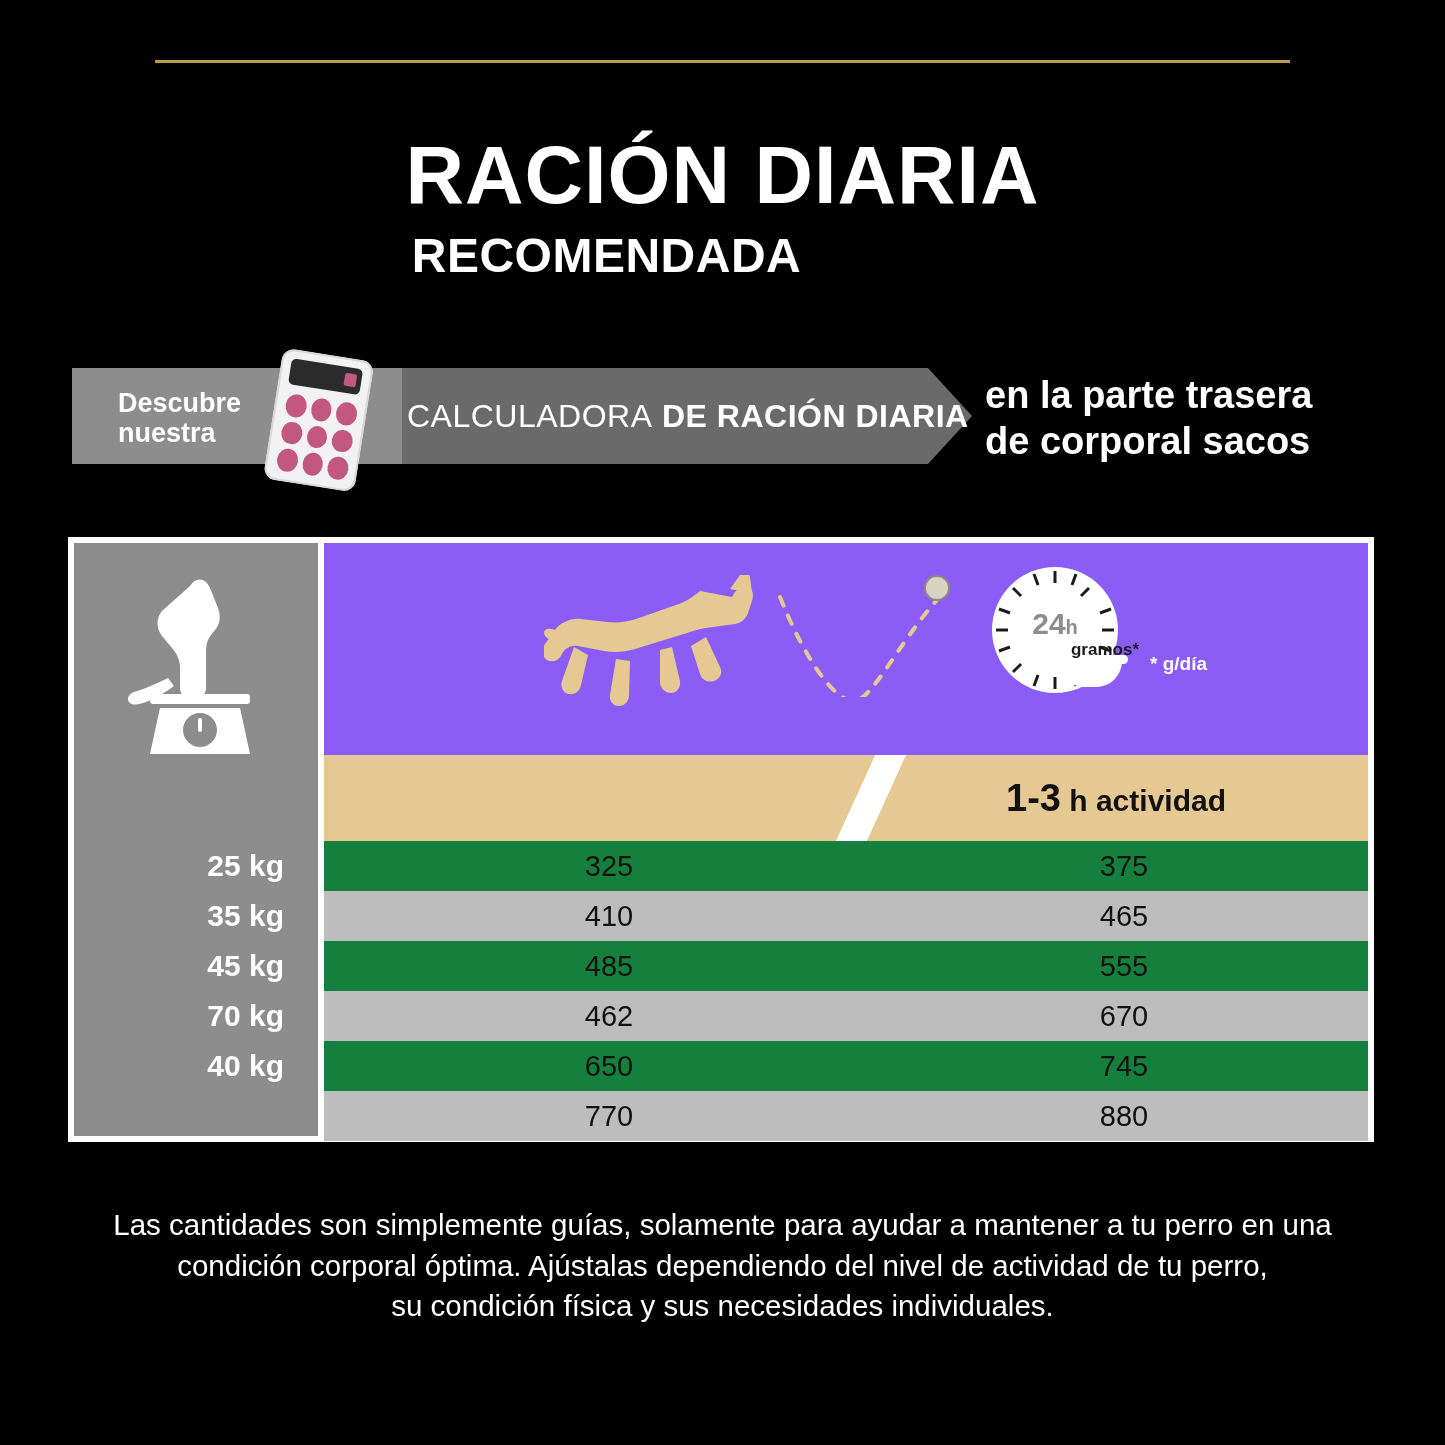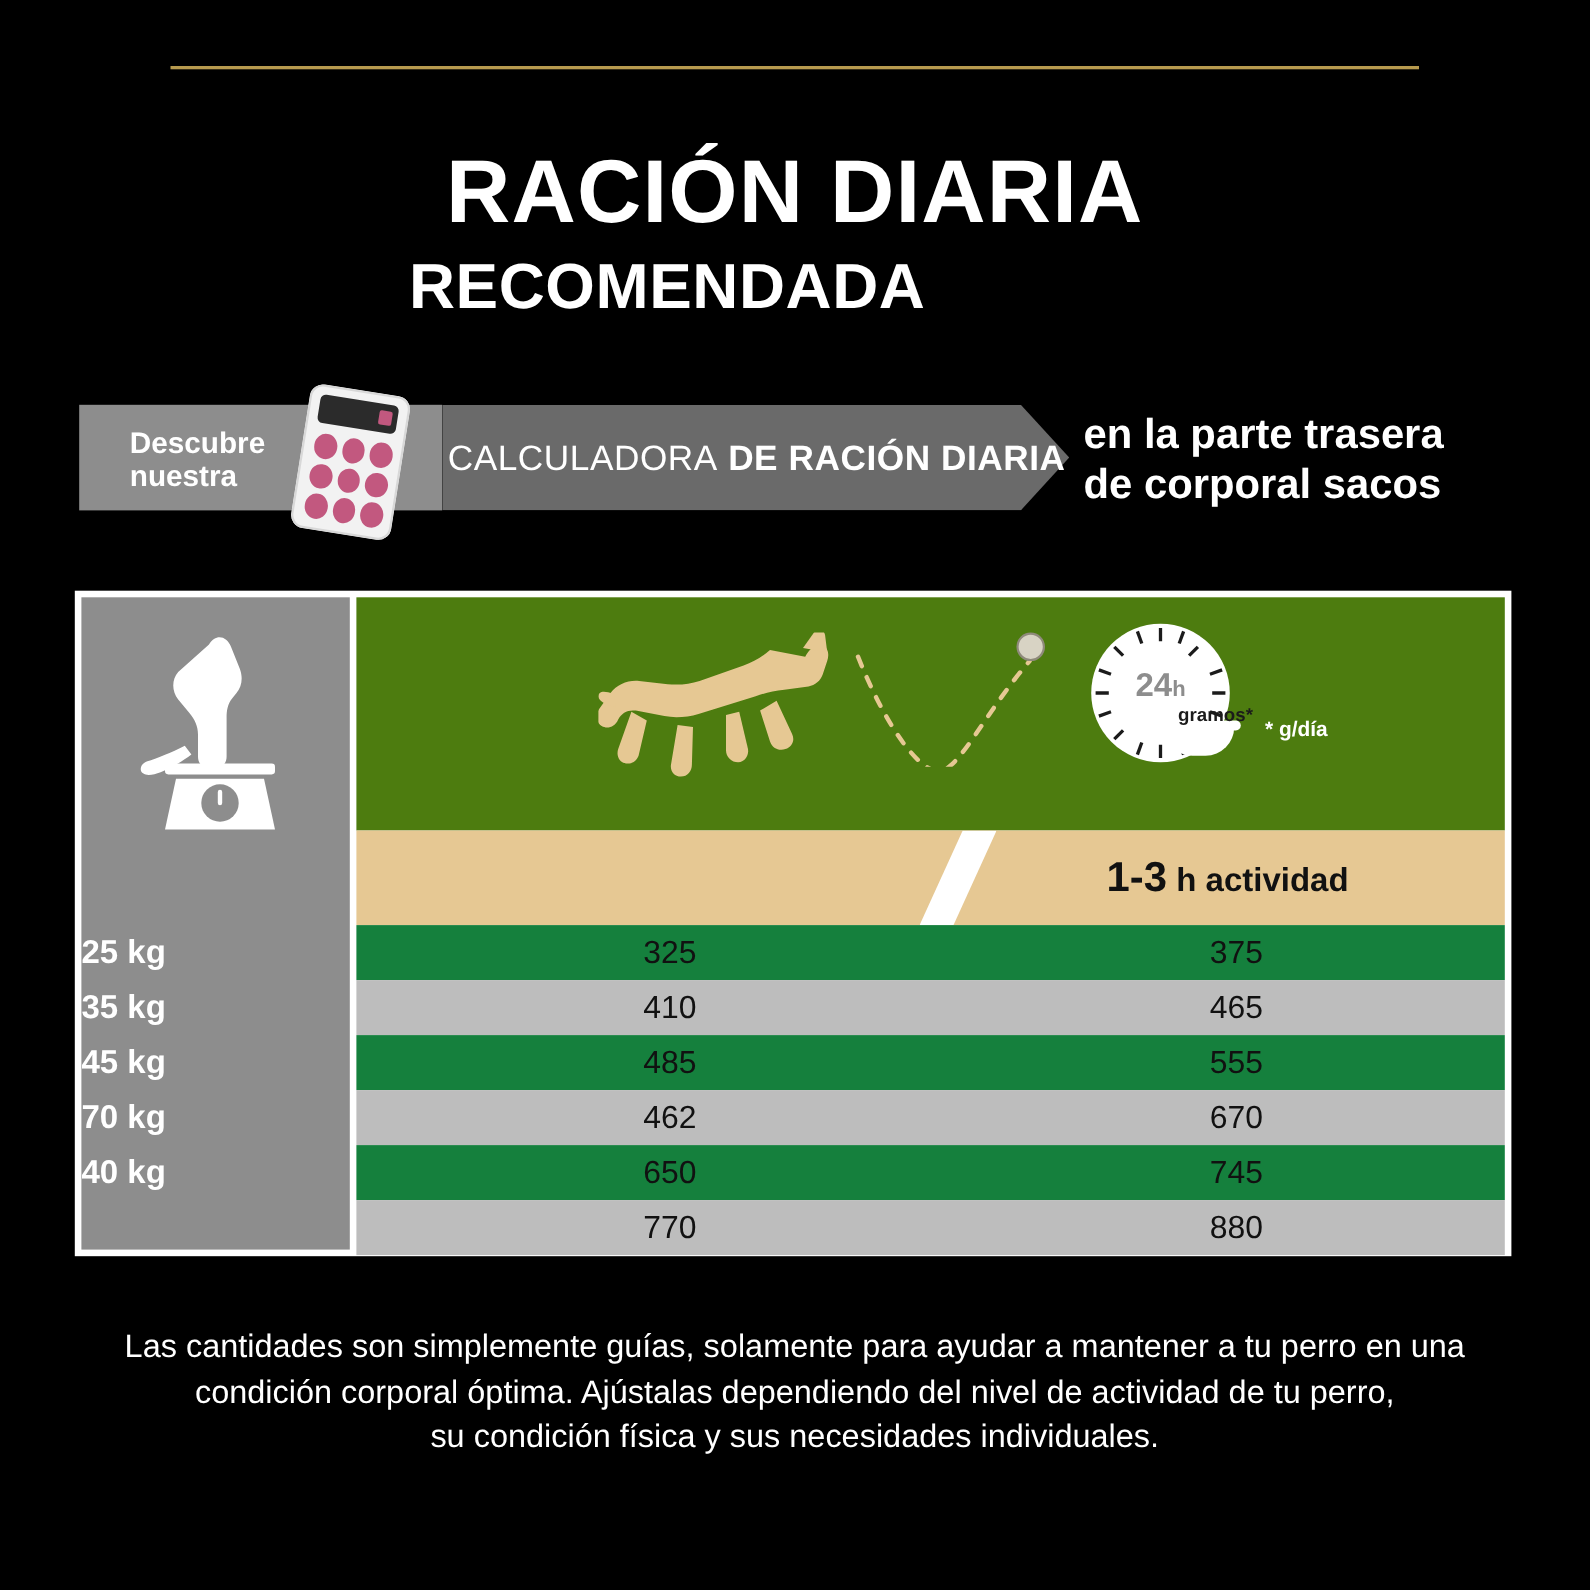--- a/index.html
+++ b/index.html
@@ -37,21 +37,21 @@
     font-weight: bold;
     letter-spacing: 1px;
     line-height: 1;
   }
   .title-sub {
     position: absolute;
     left: 0;
     top: 232px;
     width: 1213px;
     text-align: center;
-    font-size: 58px;
+    font-size: 48px;
     font-weight: bold;
     letter-spacing: 0.5px;
     line-height: 1;
   }
 
   
   .banner {
     position: absolute;
     left: 72px;
     top: 368px;
@@ -182,40 +182,41 @@
 
   .weights {
     position: absolute;
     left: 0;
     top: 298px;
     width: 244px;
   }
   .weight-cell {
     height: 50px;
     line-height: 50px;
+    text-align: right;
     padding-right: 34px;
     font-size: 30px;
     font-weight: bold;
     color: #ffffff;
     box-sizing: border-box;
   }
 
   .right-panel {
     position: absolute;
     left: 256px;
     top: 6px;
     width: 1044px;
     height: 593px;
   }
   .hero {
     position: absolute;
     left: 0; top: 0;
     width: 1044px;
     height: 212px;
-    background: #4d7c0f;
+    background: #8b5cf6;
   }
   .hdr-row {
     position: absolute;
     left: 0; top: 212px;
     width: 1044px; height: 86px;
     background: #e6c893;
   }
   .hdr-split {
     position: absolute;
     left: 512px;

